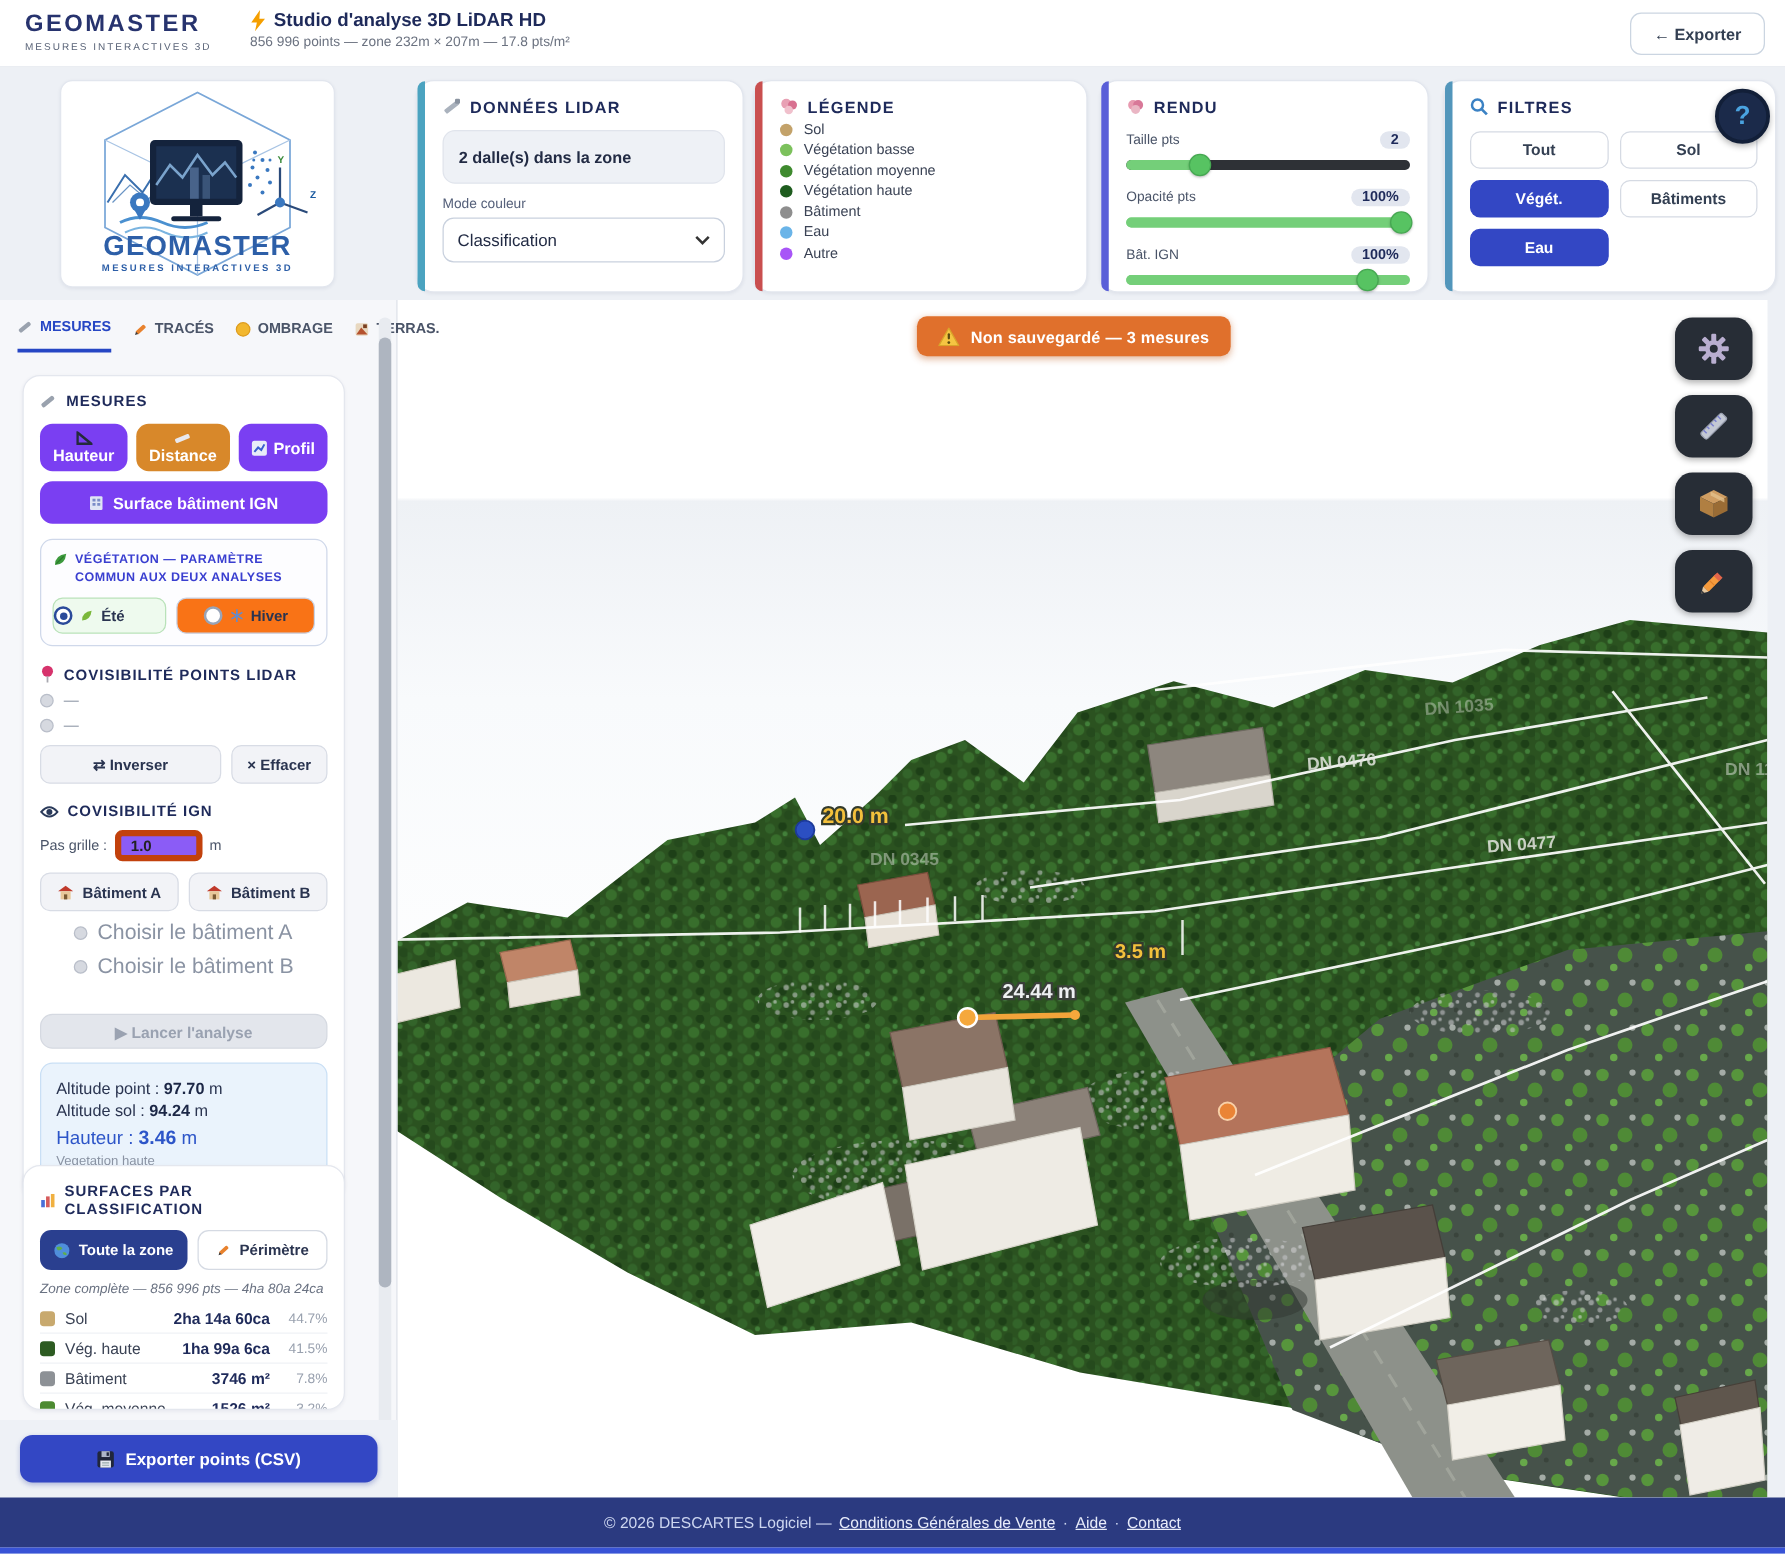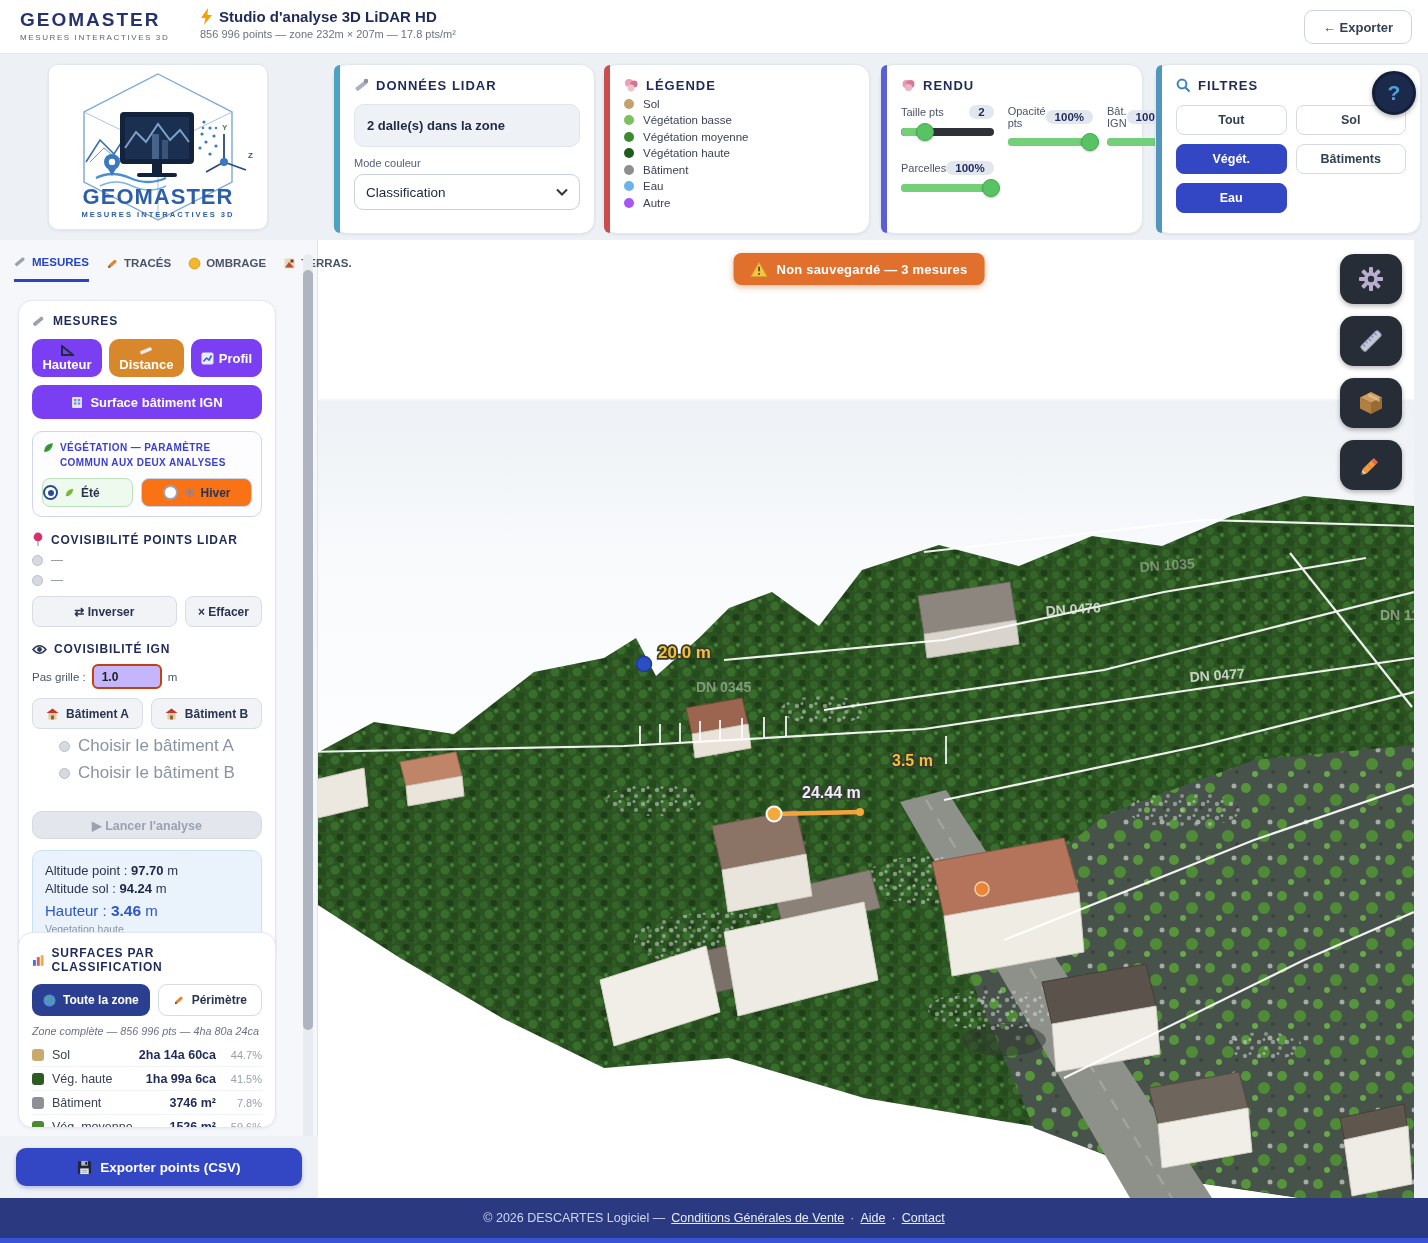--- a/index.html
+++ b/index.html
@@ -24,21 +24,21 @@
   #panel-donnees { left:333px; width:262px; }
   .tile-box { margin-top:11px; background:#eef1f6; border:1px solid #e0e4ec; border-radius:10px; padding:13px 12px; font-size:13px; font-weight:bold; color:#222b44; }
   .mode-label { margin-top:10px; font-size:11px; color:#55607a; }
   .select { margin-top:5px; height:36px; border:1px solid #c9d1de; border-radius:9px; background:#fff; display:flex; align-items:center; justify-content:space-between; padding:0 11px; font-size:13.5px; color:#222b44; cursor:pointer; }
 
   #panel-legende { left:603px; width:267px; }
   .lg-row { display:flex; align-items:center; gap:9px; margin-top:4.5px; font-size:11.5px; color:#3a4254; }
   .lg-dot { width:10px; height:10px; border-radius:50%; flex:0 0 10px; }
 
   #panel-rendu { left:880px; width:263px; }
-  .sl-grid { display:grid; grid-template-columns:1fr 1fr 1fr; column-gap:14px; row-gap:15px; margin-top:12px; }
+  .sl-grid { display:grid; grid-template-columns:1fr; column-gap:14px; row-gap:15px; margin-top:12px; }
   .sl-head { display:flex; align-items:center; justify-content:space-between; }
   .sl-label { font-size:11px; color:#4a5468; }
   .sl-pill { background:#e2e6ef; border-radius:10px; padding:1px 9px; font-size:11.5px; font-weight:bold; color:#1e2a5a; }
   .sl-track { margin-top:9px; height:8px; border-radius:4px; background:#74cf79; position:relative; }
   .sl-track.dark { background:#2e3136; }
   .sl-fill { height:8px; border-radius:4px; background:#74cf79; position:relative; }
   .sl-knob { position:absolute; right:-9px; top:-5px; width:18px; height:18px; border-radius:50%; background:#57c362; border:1px solid #46a852; box-shadow:0 1px 2px rgba(0,0,0,.25); }
 
   #panel-filtres { left:1155px; width:266px; }
   .flt-grid { display:grid; grid-template-columns:1fr 1fr; gap:9px; margin-top:12px; }
@@ -69,21 +69,21 @@
   .radio.sel::after { content:""; position:absolute; left:2.5px; top:2.5px; width:6px; height:6px; border-radius:50%; background:#2a4a9a; }
   .sec-gap { margin-top:15px; }
   .two-btns { display:flex; gap:8px; margin-top:9px; }
   .gbtn { flex:1; height:31px; background:#f2f3f7; border:1px solid #d8dce5; border-radius:8px; font-size:12px; font-weight:bold; color:#2a3450; display:flex; align-items:center; justify-content:center; gap:7px; cursor:pointer; }
   .pt-dot { width:11px; height:11px; border-radius:50%; }
   .empty-row { display:flex; align-items:center; gap:8px; margin-top:6px; font-size:12px; color:#8a93a3; }
   .mini-radio { width:11px; height:11px; border-radius:50%; background:#d6d9e0; border:1px solid #b9bec9; }
   .inv-row { display:flex; gap:8px; margin-top:9px; }
   .inv-row .gbtn:first-child { flex:1.9; }
   .pasgrille { display:flex; align-items:center; gap:6px; margin-top:8px; font-size:11.5px; color:#4a5468; }
-  .pg-input { width:70px; height:25px; border:2px solid #c2410c; border-radius:6px; background:#c4b5fd; font-size:12px; font-weight:bold; color:#222; display:flex; align-items:center; padding-left:8px; }
+  .pg-input { width:70px; height:25px; border:5px solid #c2410c; border-radius:6px; background:#8b5cf6; font-size:12px; font-weight:bold; color:#222; display:flex; align-items:center; padding-left:8px; }
   .choisir { display:flex; align-items:center; gap:8px; margin-top:7px; font-size:17px; color:#8a93a3;padding-left:27px; }
   .lancer { margin-top:28px; width:100%; height:28px; background:#e3e6ec; border:1px solid #d5d9e1; border-radius:10px; font-size:12.5px; font-weight:bold; color:#9aa2b1; display:flex; align-items:center; justify-content:center; cursor:default; }
   .info-box { margin-top:11px; background:#eaf3fc; border:1px solid #c9dff5; border-radius:10px; padding:11px 12px; }
   .info-line { font-size:13px; color:#2a3450; line-height:1.35; }
   .info-line b { color:#1c2746; }
   .info-haut { font-size:15px; color:#2d55c8; margin-top:5px; }
   .info-haut b { font-size:15.5px; }
   .info-cls { font-size:10.5px; color:#8a93a3; margin-top:3px; }
   #card-surf { top:692px; height:196px; overflow:hidden; }
   .surf-btns { display:flex; gap:8px; margin-top:10px; }
@@ -525,21 +525,21 @@
       <div class="surf-row">
           <span class="surf-sw" style="background: rgb(141, 145, 150);"></span>
           <span class="surf-label">Bâtiment</span>
           <span class="surf-val">3746 m²</span>
           <span class="surf-pct">7.8%</span>
         </div>
       <div class="surf-row">
           <span class="surf-sw" style="background: rgb(76, 138, 49);"></span>
           <span class="surf-label">Vég. moyenne</span>
           <span class="surf-val">1526 m²</span>
-          <span class="surf-pct">59.6%</span>
+          <span class="surf-pct">3.2%</span>
         </div>
 
     </div>
   </div>
 
   <div id="scrollbar">
     <div id="scroll-thumb"></div>
     <div id="scroll-arrow"></div>
   </div>
 

